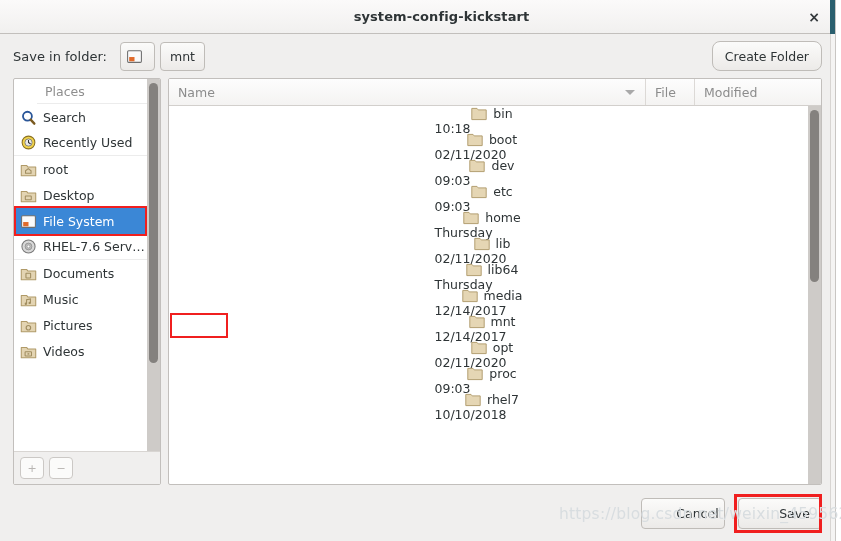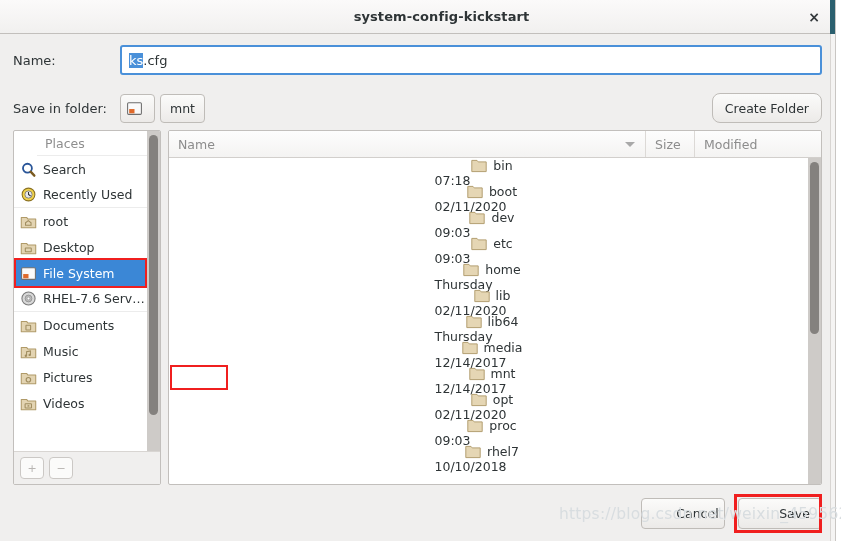--- a/index.html
+++ b/index.html
@@ -393,27 +393,20 @@
 
 <div class="window">
 
   <div class="titlebar">
     <div class="title-text">system-config-kickstart</div>
     <div class="close-btn">×</div>
   </div>
 
   <div class="dialog-body">
 
-    <div class="name-row">
-      <div class="name-label">Name:</div>
-      <div class="name-entry" title="ks.cfg">
-        <span class="sel-text">ks</span>
-          <span class="plain-text">.cfg</span>
-      </div>
-    </div>
 
     <div class="folder-row">
       <div class="folder-label">Save in folder:</div>
 
       <div class="pathbtn iconbtn">
         <svg class="place-icon" viewBox="0 0 16 16">
           <rect x="1.5" y="2.5" width="13" height="11" rx="1" fill="#fafafa" stroke="#6e6e6e"></rect>
           <rect x="3" y="8.5" width="5" height="4" fill="#e06a2b"></rect>
         </svg>
       </div>
@@ -516,37 +509,37 @@
         </div>
       </div>
 
       <div class="file-pane">
         <div class="col-head">
           <div class="ch name">
             <span>Name</span>
             <span class="sortarrow"></span>
           </div>
           <div class="ch size">
-            <span>Size</span>
+            <span>File</span>
           </div>
           <div class="ch mod">
             <span>Modified</span>
           </div>
         </div>
         <div class="rows-wrap">
           <div id="file-rows" style="position:absolute;left:0;top:0;right:13px;">
               <div class="frow">
                 <div class="fname">
                   <svg viewBox="0 0 16 14" class="folder-icon">
                     <path d="M0.8 1.4h5.2l1.2 1.5h8v9.7H0.8z" fill="#e5d6b4" stroke="#b39f71" stroke-width="1" stroke-linejoin="round"></path>
                   </svg>
                   <span>bin</span>
                 </div>
                 <div class="fsize"></div>
-                <div class="fmod">07:18</div>
+                <div class="fmod">10:18</div>
               </div>
               <div class="frow">
                 <div class="fname">
                   <svg viewBox="0 0 16 14" class="folder-icon">
                     <path d="M0.8 1.4h5.2l1.2 1.5h8v9.7H0.8z" fill="#e5d6b4" stroke="#b39f71" stroke-width="1" stroke-linejoin="round"></path>
                   </svg>
                   <span>boot</span>
                 </div>
                 <div class="fsize"></div>
                 <div class="fmod">02/11/2020</div>

